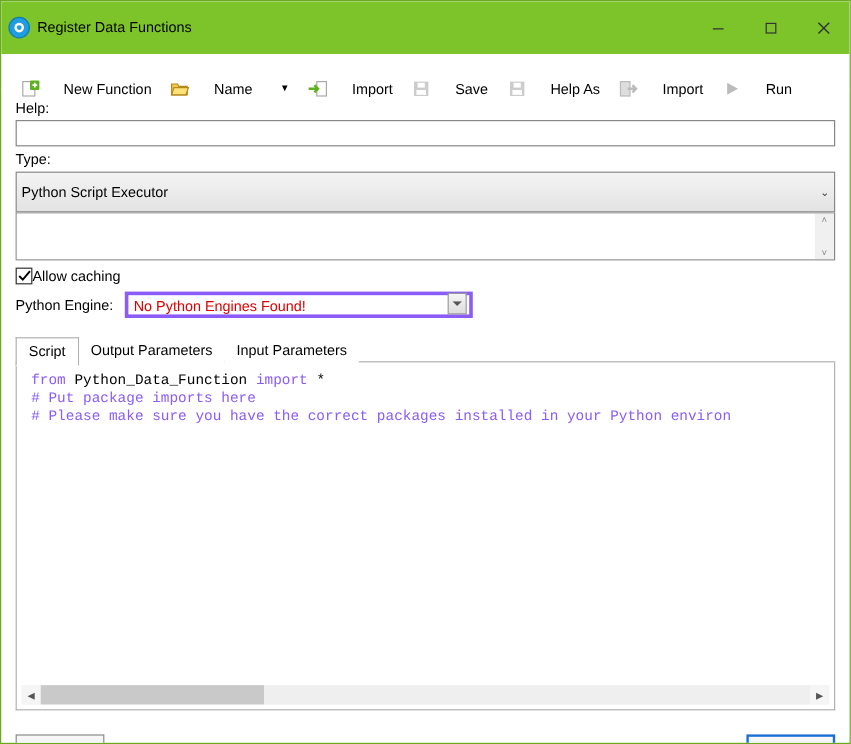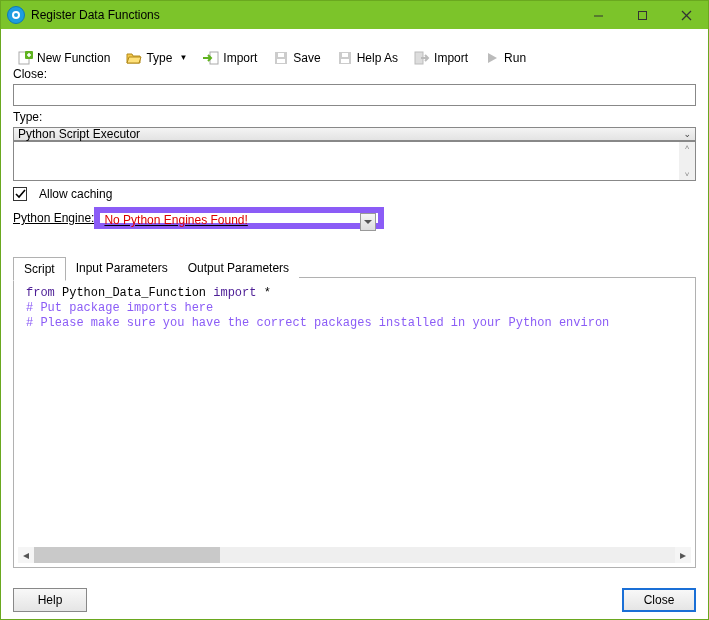--- a/index.html
+++ b/index.html
@@ -7,21 +7,21 @@
     font-family: "Segoe UI", Tahoma, sans-serif;
     font-size: 12px;
     background: #fff;
     width: 709px;
     height: 620px;
     overflow: hidden;
     border: 1px solid #6aa81f;
   }
   .titlebar {
     background: #7cc42a;
-    height: 28px;
+    height: 44px;
     display: flex;
     align-items: center;
     padding-left: 6px;
     color: #000;
   }
   .titlebar .app-icon {
     width: 18px; height: 18px;
     background: #1e9de0;
     border-radius: 50%;
     display: flex; align-items: center; justify-content: center;
@@ -39,42 +39,42 @@
   .toolbar {
     height: 30px;
     display: flex;
     align-items: center;
     padding: 0 10px;
     gap: 4px;
     border-bottom: 1px solid #fff;
   }
   .tbtn {
     display: flex; align-items: center;
-    gap: 4px;
+    gap: 20px;
     padding: 2px 6px;
     height: 24px;
     font-size: 12px;
     color: #000;
     margin-top: 28px;
   }
   .tbtn.disabled { color: #000000; }
   .ticon { width: 16px; height: 16px; display:inline-flex; align-items:center; justify-content:center; }
   .content { padding: 4px 12px 8px 12px; }
   .lbl { display:block; margin: 4px 0 3px 0; font-size: 12px; }
   .txtinput {
     width: 100%;
     height: 22px;
     border: 1px solid #888;
     padding: 2px 4px;
     font-size: 12px;
     background: #fff;
   }
   .select {
     width: 100%;
-    height: 14px;
+    height: 34px;
     border: 1px solid #888;
     background: linear-gradient(#f4f4f4,#e3e3e3);
     display: flex; align-items: center; justify-content: space-between;
     padding: 0 4px;
     font-size: 12px;
   }
   .descbox {
     width: 100%;
     height: 40px;
     border: 1px solid #888;
@@ -84,29 +84,29 @@
   .descbox textarea { flex:1; border:none; resize:none; font-family:inherit; font-size:12px; padding:2px; outline:none; }
   .desc-scroll {
     width:16px;
     display:flex; flex-direction:column; justify-content:space-between;
     background:#f0f0f0;
     color:#888;
     font-size:8px;
     padding:1px 0;
     align-items:center;
   }
-  .chkrow { display:flex; align-items:center; gap:12px; margin:6px 0; }
+  .chkrow { display:flex; align-items:center; gap:0; margin:6px 0; }
   .chkbox { width:14px; height:14px; border:1px solid #333; display:flex; align-items:center; justify-content:center; background:#fff; }
   .chkbox svg { width:11px; height:11px; }
-  .engine-row { display:flex; align-items:center; gap:0; margin:4px 0 24px 0;text-decoration:underline; }
+  .engine-row { display:flex; align-items:center; gap:10px; margin:4px 0 12px 0; }
   .engine-select {
     width: 290px;
     height: 22px;
-    border: 6px solid #8b5cf6;
-    display:flex; align-items:flex-start; justify-content:space-between;
+    border: 3px solid #8b5cf6;
+    display:flex; align-items:flex-end; justify-content:space-between;
     background:#fff;
     padding: 0 2px 0 4px;
     font-size:12px;
   }
   .engine-select .val { color:#d00; }
   .engine-caret {
     width:16px; height:18px;
     border:1px solid #999;
     background:linear-gradient(#f5f5f5,#ddd);
     display:flex; align-items:center; justify-content:center;
@@ -133,21 +133,21 @@
   }
   .code {
     flex:1;
     font-family: "Courier New", monospace;
     font-size: 12px;
     white-space: pre;
     padding: 2px 10px;
     overflow:hidden;
     line-height:15px;
   }
-  .kw-blue { color:#4c1d95; }
+  .kw-blue { color:#8b5cf6; }
   .kw-green { color:#8b5cf6; }
   .hbar {
     height:16px;
     display:flex;
     align-items:stretch;
     background:#efefef;
     margin:0 2px 2px 2px;
   }
   .hbar .harrow {
     width:16px; display:flex; align-items:center; justify-content:center;
@@ -212,21 +212,21 @@
     </span>
     <span>New Function</span>
   </div>
   <div class="tbtn">
     <span class="ticon">
       <svg width="16" height="16" viewBox="0 0 16 16">
           <path d="M1 4h5l1 2h7v7H1z" fill="#f5c94a" stroke="#b38a1a"></path>
           <path d="M3 7h12l-2 6H1z" fill="#ffe17a" stroke="#b38a1a"></path>
         </svg>
     </span>
-    <span>Type</span>
+    <span>Name</span>
     <span style="font-size:8px;margin-left:3px;">▼</span>
   </div>
   <div class="tbtn">
     <span class="ticon">
       <svg width="16" height="16" viewBox="0 0 16 16">
           <rect x="7" y="2" width="8" height="12" fill="#fff" stroke="#aaa"></rect>
           <path d="M0 8h7M5 5l3 3-3 3" fill="none" stroke="#5fb21f" stroke-width="2"></path>
         </svg>
     </span>
     <span>Import</span>
@@ -265,21 +265,21 @@
       <svg width="12" height="12" viewBox="0 0 12 12">
           <path d="M2 1v10l9-5z" fill="#bbb"></path>
         </svg>
     </span>
     <span>Run</span>
   </div>
 </div>
 
 <div class="content">
 
-  <label class="lbl">Close:</label>
+  <label class="lbl">Help:</label>
   <input class="txtinput" type="text" value="" style="">
 
   <label class="lbl">Type:</label>
   <div class="select">
     <span>Python Script Executor</span>
     <span style="font-size:9px;color:#444;">⌄</span>
   </div>
 
   <div class="descbox">
     <textarea style=""></textarea>
@@ -305,22 +305,22 @@
       <div class="engine-caret">
         <svg width="8" height="5" viewBox="0 0 8 5">
             <path d="M0 0l4 4 4-4z" fill="#555"></path>
           </svg>
       </div>
     </div>
   </div>
 
   <div class="tabs">
     <div class="tab active"><span>Script</span></div>
+    <div class="tab"><span>Output Parameters</span></div>
     <div class="tab"><span>Input Parameters</span></div>
-    <div class="tab"><span>Output Parameters</span></div>
   </div>
 
   <div class="editor-wrap">
     <div class="code"><span class="kw-blue">from</span><span> Python_Data_Function </span><span class="kw-blue">import</span><span> *</span>
 <span class="kw-green"># Put package imports here</span>
 <span class="kw-green"># Please make sure you have the correct packages installed in your Python environ</span></div>
     <div class="hbar">
       <div class="harrow">◂</div>
       <div class="htrack">
           <div class="hthumb"></div>

